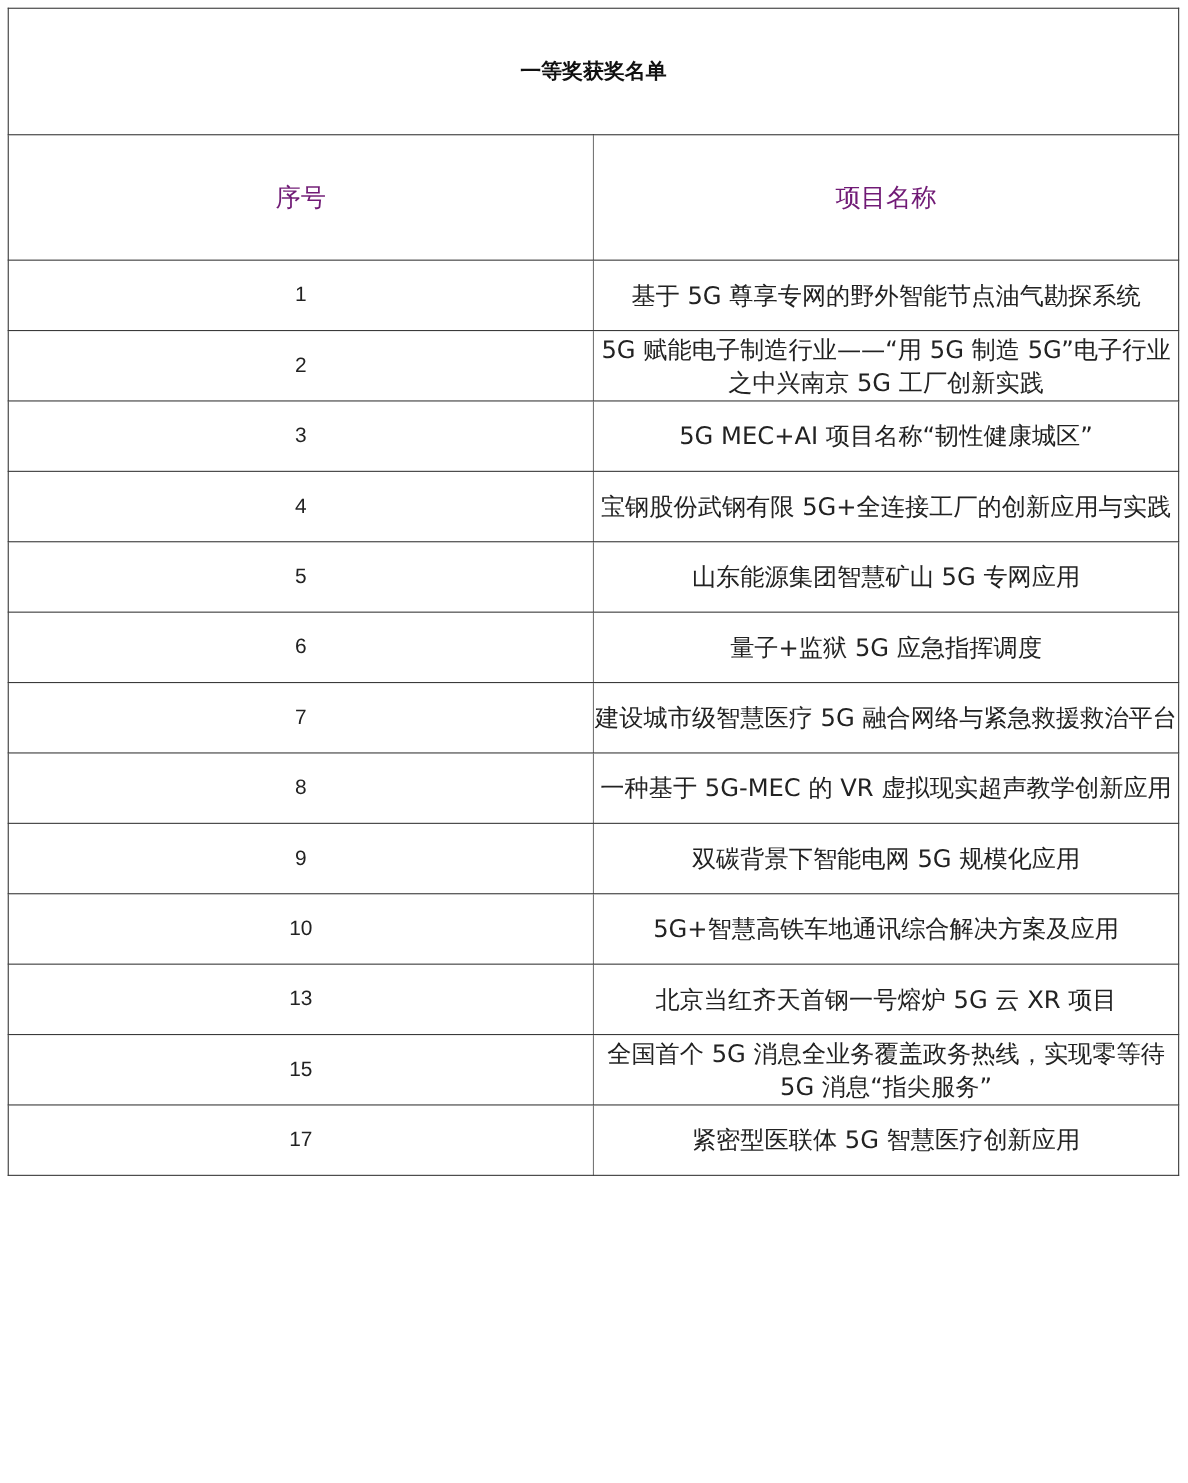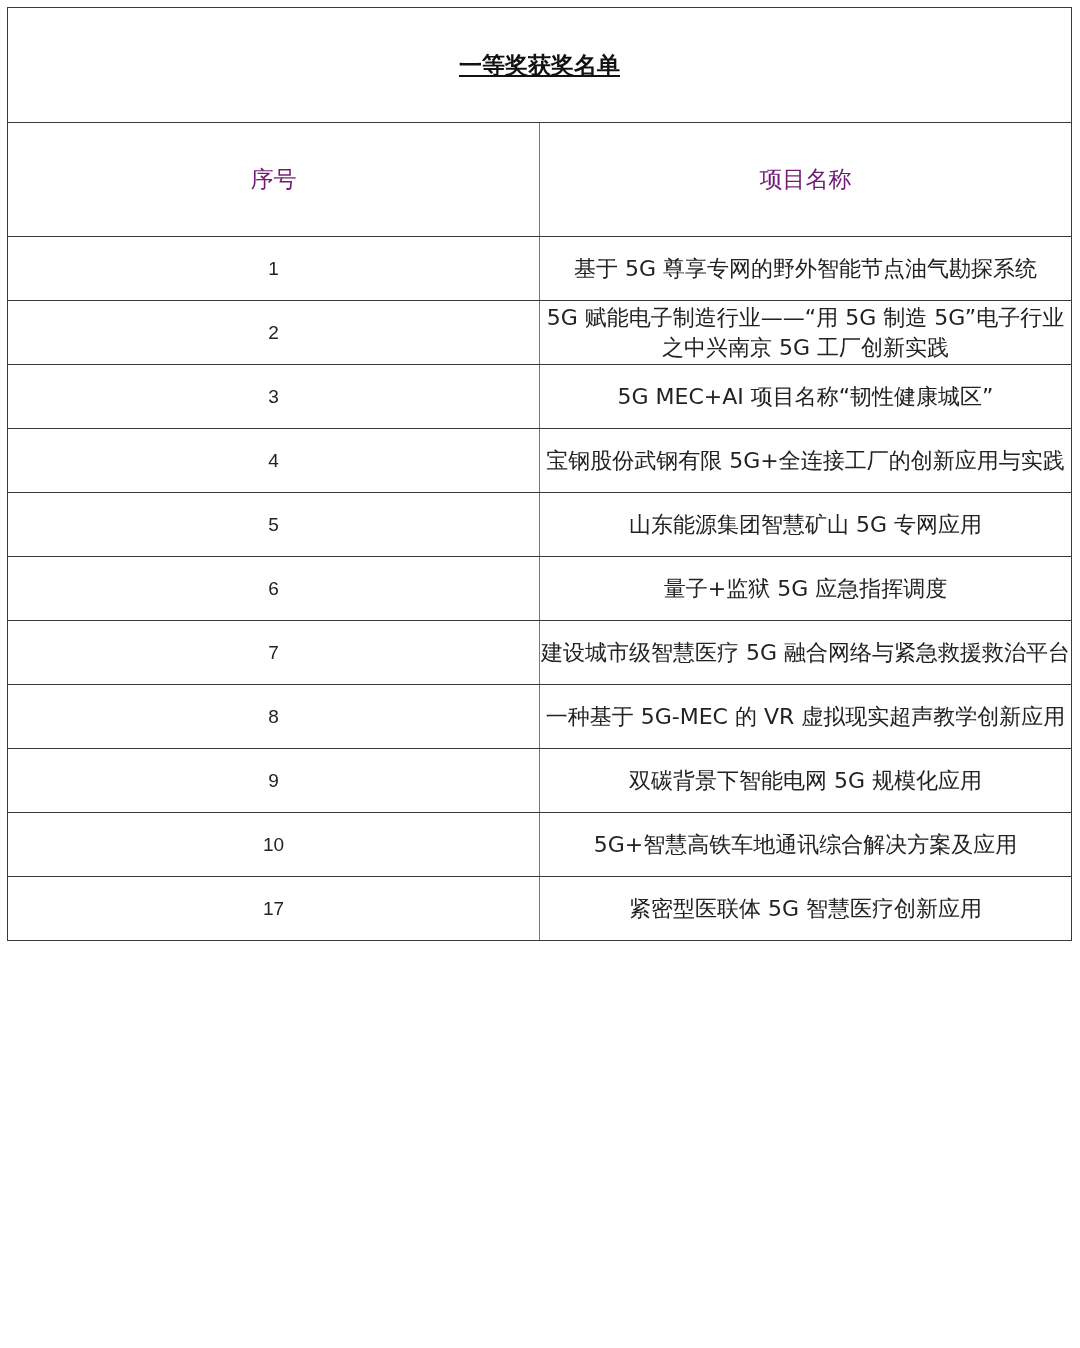--- a/index.html
+++ b/index.html
@@ -7,21 +7,21 @@
            font-family: "DejaVu Sans", "Liberation Sans", sans-serif; color: #222; }
     table.award {
       position: absolute; left: 7px; top: 7px;
       width: 1065px; border-collapse: collapse; table-layout: fixed;
     }
     table.award td {
       border: 1.5px solid #3a3a3a;
       text-align: center; vertical-align: middle; padding: 0;
     }
     table.award td.col-no { width: 114px; border-right: 1px solid #777; }
-    tr.title-row td { height: 114px; font-size: 23px; font-weight: bold; color: #111; letter-spacing: 0px; text-decoration: underline; }
+    tr.title-row td { height: 114px; font-size: 19px; font-weight: bold; color: #111; letter-spacing: 0px; }
     tr.head-row td { height: 113px; font-size: 23px; color: #701a75; }
     tr.data-row td { height: 63px; font-size: 22px; color: #222; }
     tr.data-row td.col-no { font-size: 19px; font-family: "Liberation Sans", sans-serif; }
   </style>
 </head>
 <body>
 
 <table class="award">
   <tbody>
     <tr class="title-row">
@@ -65,17 +65,25 @@
     </tr>
     <tr class="data-row">
       <td class="col-no">9</td>
       <td>双碳背景下智能电网 5G 规模化应用</td>
     </tr>
     <tr class="data-row">
       <td class="col-no">10</td>
       <td>5G+智慧高铁车地通讯综合解决方案及应用</td>
     </tr>
     <tr class="data-row">
+      <td class="col-no">13</td>
+      <td>北京当红齐天首钢一号熔炉 5G 云 XR 项目</td>
+    </tr>
+    <tr class="data-row">
+      <td class="col-no">15</td>
+      <td>全国首个 5G 消息全业务覆盖政务热线，实现零等待 5G 消息“指尖服务”</td>
+    </tr>
+    <tr class="data-row">
       <td class="col-no">17</td>
       <td>紧密型医联体 5G 智慧医疗创新应用</td>
     </tr>
   </tbody>
 </table>
 
 </body></html>

